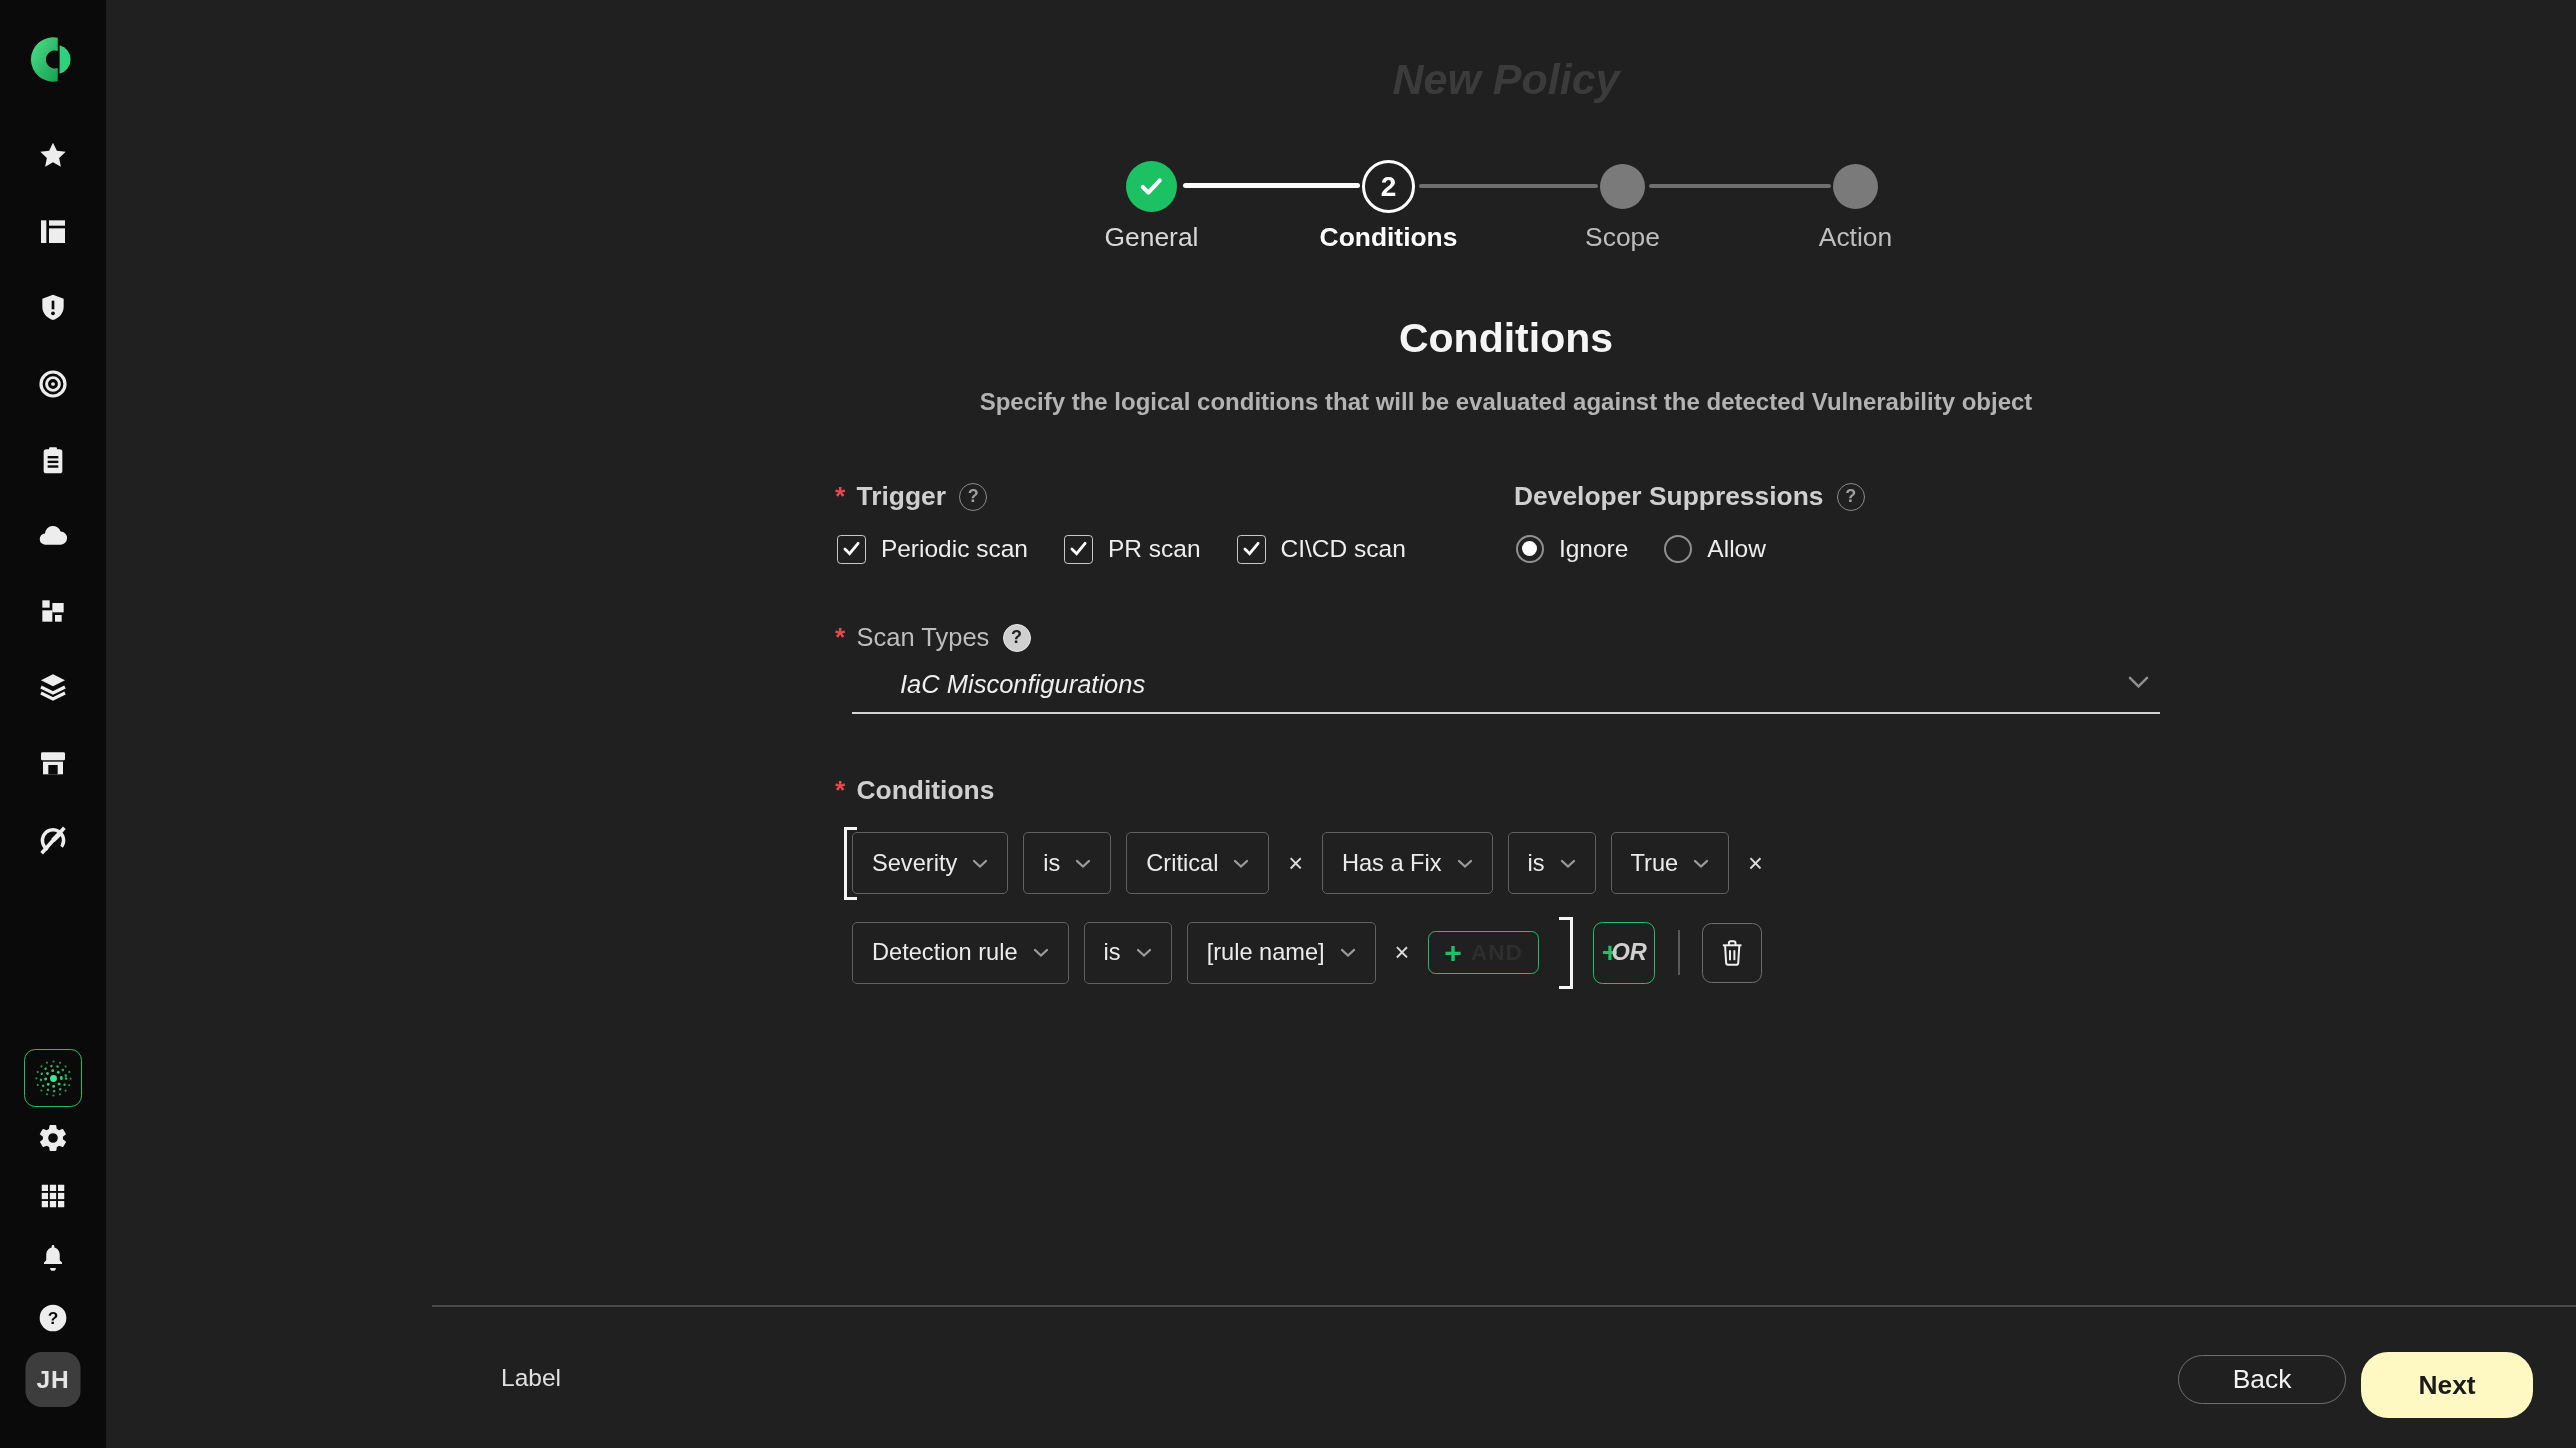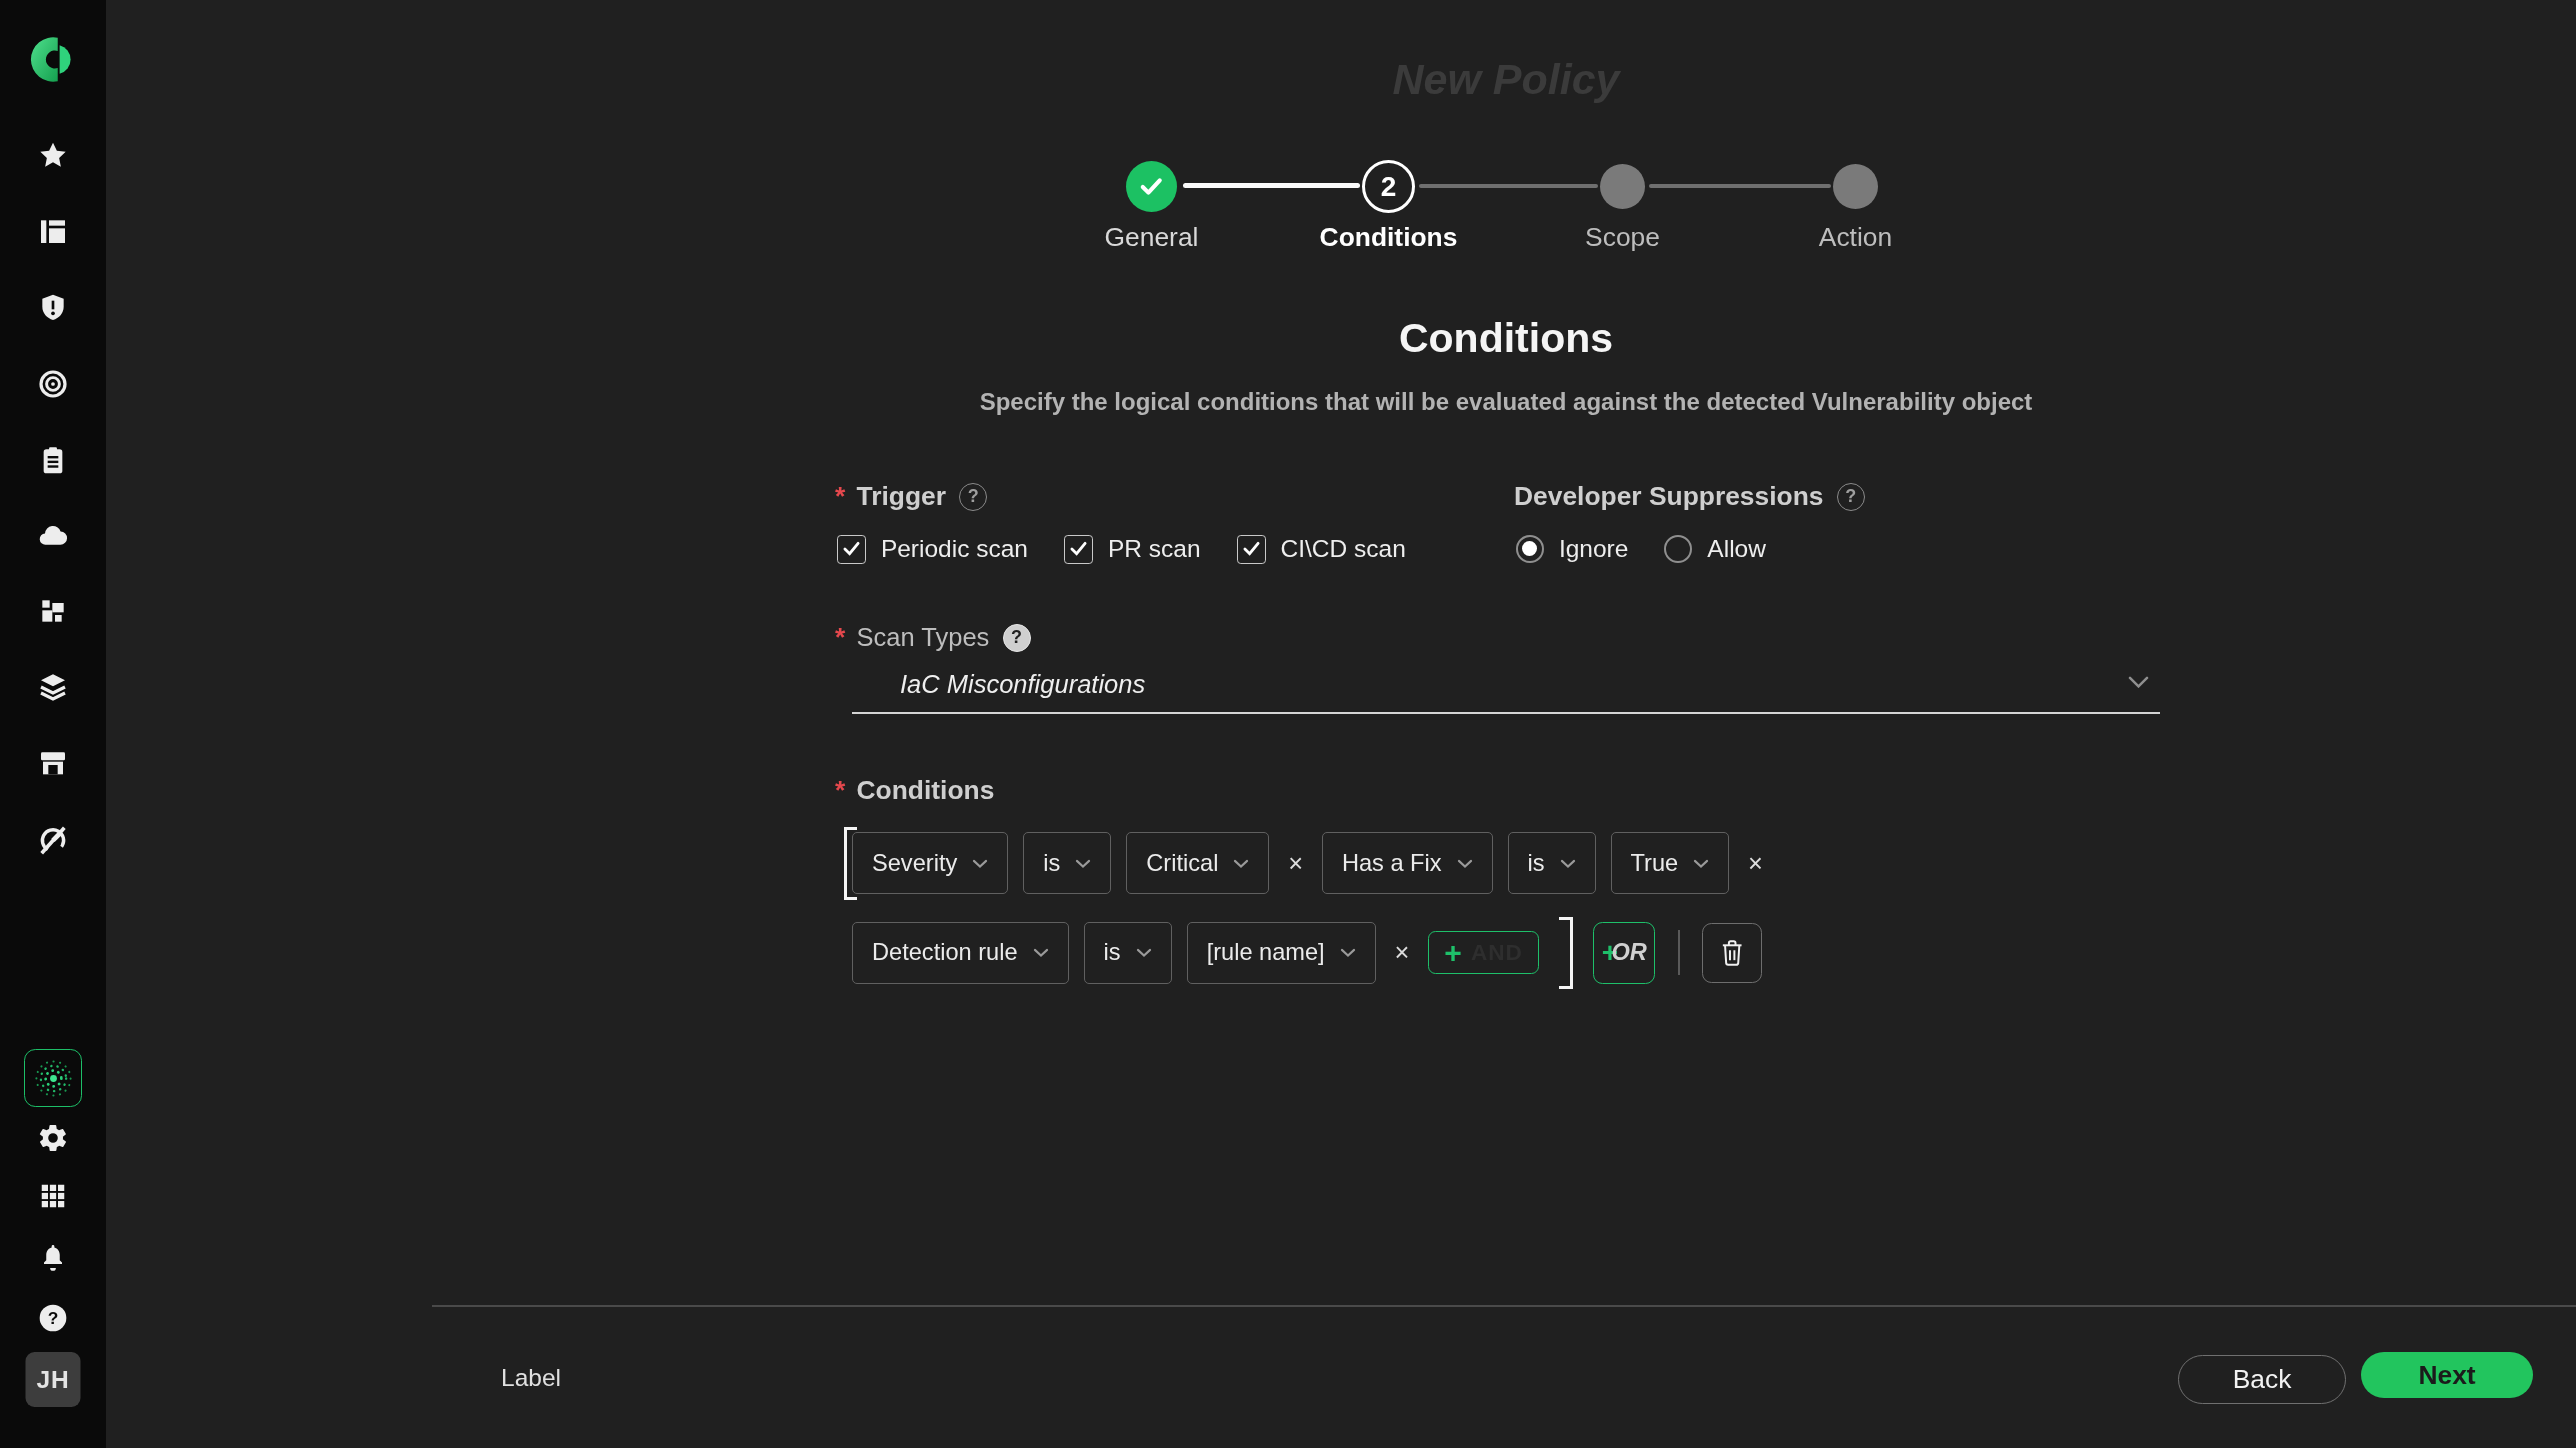--- a/index.html
+++ b/index.html
@@ -15,21 +15,21 @@
     width:106px; height:1448px; background:#0a0a0a;
     position:relative; flex:0 0 106px;
   }
   .side-item { position:absolute; left:50%; transform:translateX(-50%); display:flex; align-items:center; justify-content:center; }
   .side-item svg { display:block; }
   .active-box {
     width:58px; height:58px; border:1.9px solid #1dbf68; border-radius:11.3px;
     display:flex; align-items:center; justify-content:center;
   }
   .avatar {
-    width:55px; height:55px; background:#3d3d3d; border-radius:9px;
+    width:55px; height:55px; background:#3d3d3d; border-radius:16px;
     display:flex; align-items:center; justify-content:center;
     font-size:24.5px; font-weight:700; color:#e4e4e4; letter-spacing:0.9px;text-align:center;
   }
   
   .main { position:relative; flex:1; height:1448px; }
   .content-center { position:absolute; left:746px; width:1308px; text-align:center; }
   .watermark { top:55px; font-size:43px; font-style:italic; font-weight:600; color:#3b3b3b; }
   .page-title { top:315px; font-size:41px; font-weight:600; color:#f5f5f5; }
   .page-subtitle { top:388px; font-size:24px; color:#b3b3b3; font-weight:700; }
 
@@ -107,22 +107,22 @@
   
   .footer-divider { position:absolute; left:326px; right:0; top:1305px; height:1.9px; background:#4a4a4a; }
   .footer-label { position:absolute; left:395px; top:1364px; font-size:24.5px; color:#e0e0e0; }
   .btn-back {
     position:absolute; left:2072px; top:1355px; width:168px; height:49px; border-radius:25.5px;
     border:1.9px solid #707070; background:transparent; color:#f2f2f2; font-size:26.4px;
     display:flex; align-items:center; justify-content:center; cursor:pointer;
     font-family:"Liberation Sans", sans-serif;
   }
   .btn-next {
-    position:absolute; left:2255px; top:1352px; width:172px; height:46px; border-radius:27px;
-    border:none; background:#22c55e; color:#1b1b1b; font-size:26.4px; font-weight:600;
+    position:absolute; left:2255px; top:1352px; width:172px; height:66px; border-radius:27px;
+    border:none; background:#fef9c3; color:#1b1b1b; font-size:26.4px; font-weight:600;
     display:flex; align-items:center; justify-content:center; cursor:pointer;
     font-family:"Liberation Sans", sans-serif;
   }
 </style>
 </head>
 <body>
 
 <aside class="sidebar">
 
   <div class="side-item" style="top:33px;">

